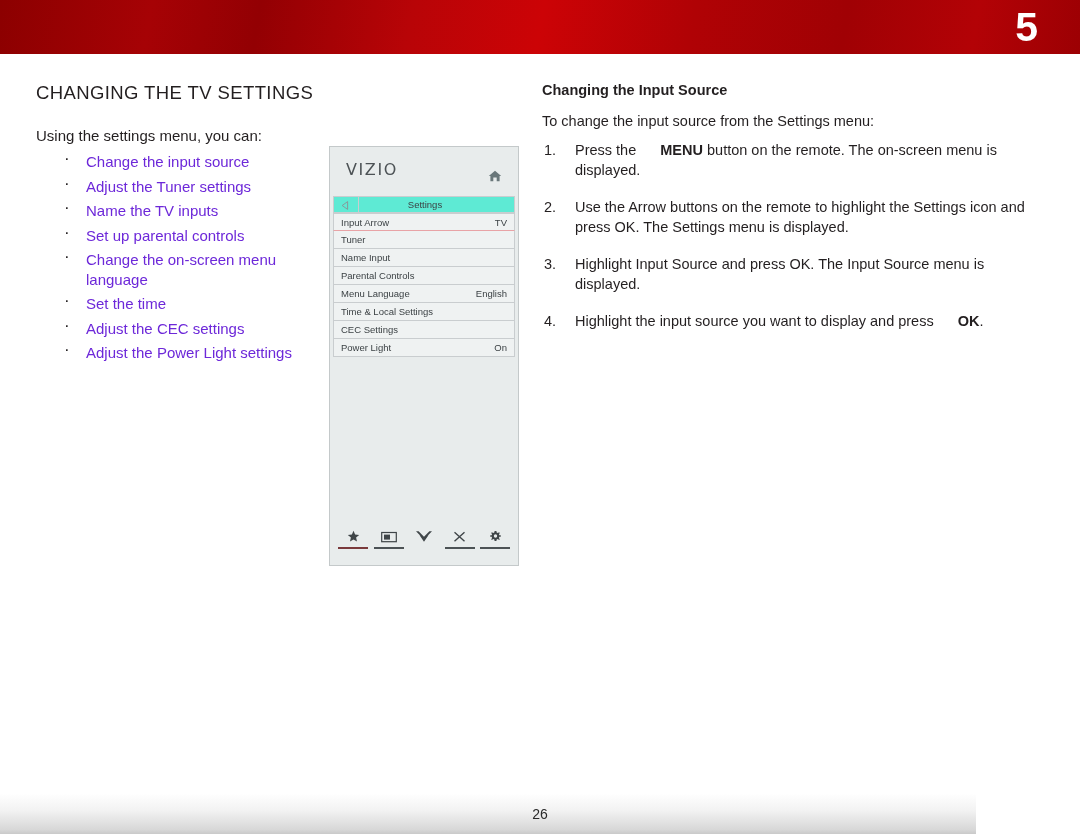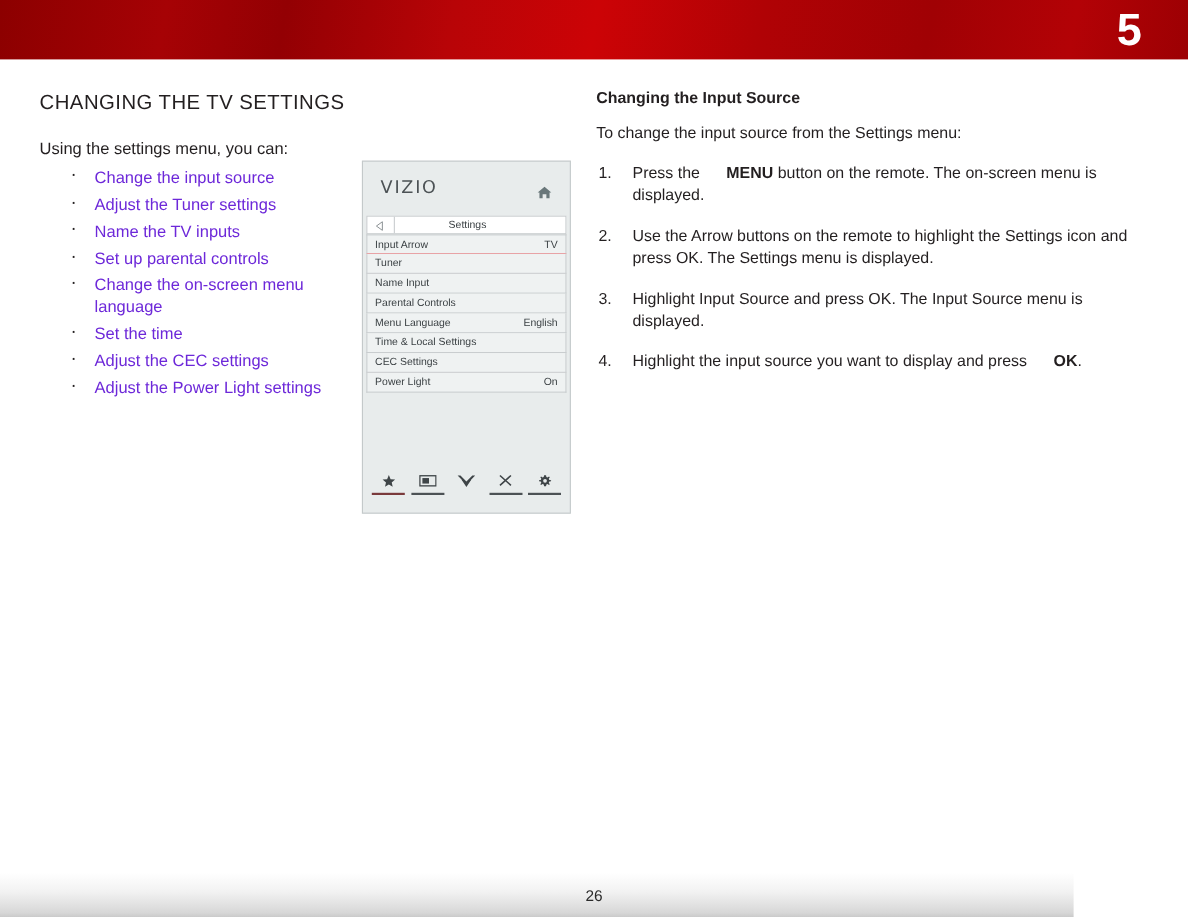--- a/index.html
+++ b/index.html
@@ -104,21 +104,21 @@
     line-height: 19.5px;
     color: #231f20;
   }
 
   
   .tv-panel {
     position: absolute;
     left: 329px;
     top: 146px;
     width: 190px;
-    height: 321px;
+    height: 420px;
     background: #e8ecec;
     border: 1px solid #c4c9ca;
     box-sizing: border-box;
   }
   .tv-brandbar {
     position: relative;
     height: 47px;
   }
   .vizio-logo {
     position: absolute;
@@ -163,21 +163,21 @@
   }
   .tv-row .val {
     position: absolute;
     right: 7px;
     top: 0;
     line-height: 17px;
   }
   
   .tv-row-header {
     height: 17px;
-    background: #ffffff;
+    background: #5eead4;
     padding-left: 15px;
   }
   .tv-row-header .back-arrow-cell {
     position: absolute;
     left: 0; top: 0;
     width: 24px;
     height: 100%;
     border-right: 1px solid #c9cdcf;
   }
   .back-arrow {
@@ -236,21 +236,21 @@
   }
   .sub-title {
     font-size: 14.5px;
     font-weight: bold;
     margin: 0 0 13px 0;
     color: #231f20;
   }
   .lead-line {
     font-size: 14.5px;
     line-height: 20px;
-    margin: 0 0 17px 0;
+    margin: 0 0 9px 0;
     color: #231f20;
   }
   .step-list {
     list-style: none;
     margin: 0;
     padding: 0;
   }
   .step-item {
     position: relative;
     font-size: 14.5px;

